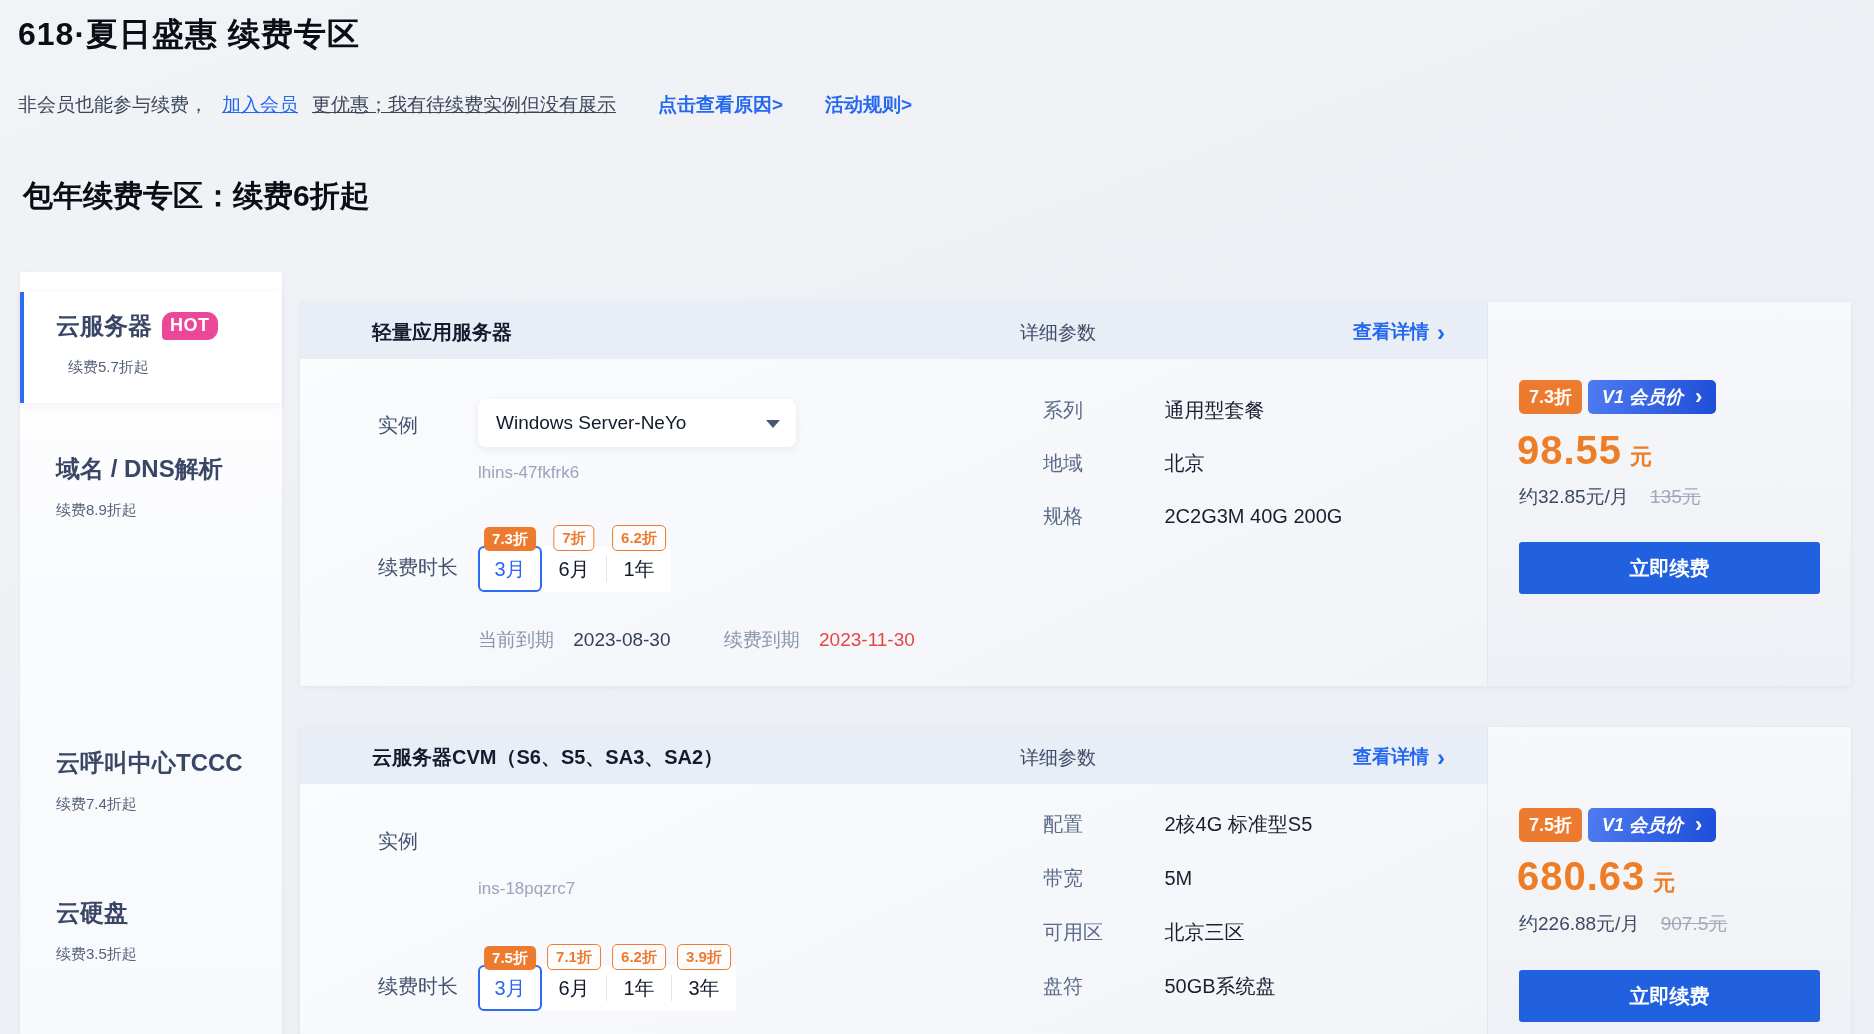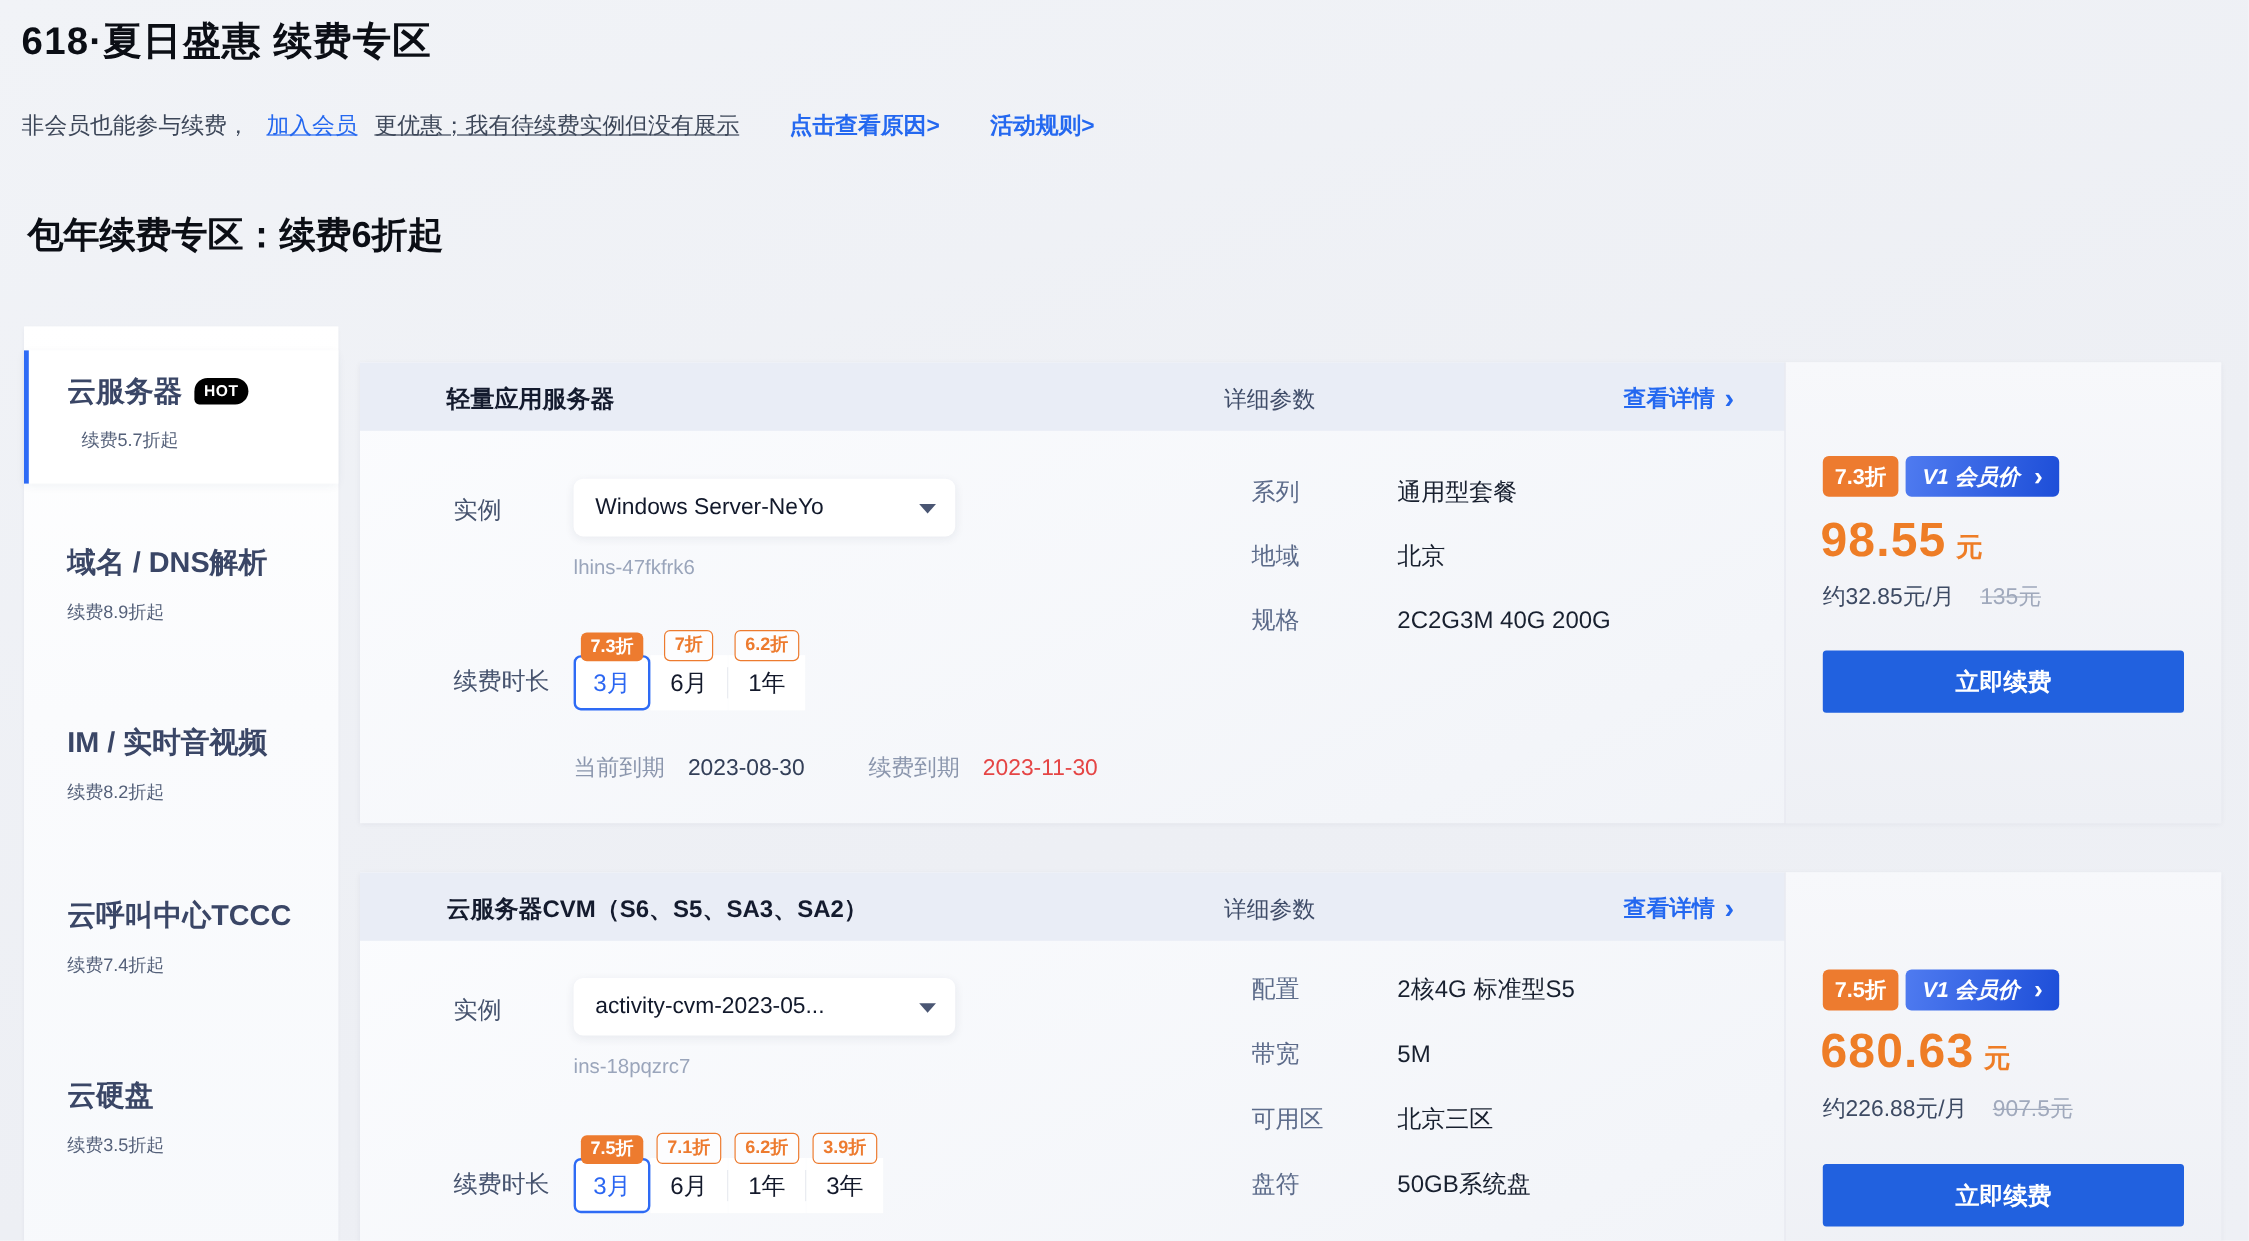--- a/index.html
+++ b/index.html
@@ -27,21 +27,21 @@
     box-shadow:0 1px 4px rgba(30,40,70,.05);
   }
   .side-item { position:absolute; left:0; width:100%; cursor:pointer; }
   .side-item .side-row { display:flex; align-items:center; margin-left:36px; }
   .side-title { font-size:24px; font-weight:bold; color:#3a4666; }
   .side-sub { margin-left:36px; margin-top:16px; font-size:15px; color:#55617a; }
   .side-item.active-block { top:20px; height:111px; background:#ffffff; border-left:4px solid #2e6bf6; box-shadow:0 2px 8px rgba(40,60,110,.06); }
   .side-item.active-block .side-row { margin-left:32px; padding-top:18px; }
   .side-item.active-block .side-sub { margin-left:44px; }
   .hot-badge {
-    margin-left:10px; background:#000000; color:#fff; font-size:13px; font-weight:bold;
+    margin-left:10px; background:#ec4899; color:#fff; font-size:18px; font-weight:bold;
     padding:3px 8px 4px; border-radius:11px 11px 11px 4px; letter-spacing:.5px;
   }
 
   
   .card { left:300px; width:1551px; background:linear-gradient(155deg,#fbfcfe 0%,#f3f5f9 70%,#f0f2f7 100%);
           box-shadow:0 1px 5px rgba(30,40,70,.06); }
   .card1 { top:302px; height:384px; }
   .card2 { top:727px; height:340px; }
   .card-header { position:absolute; left:0; top:0; width:1187px; height:57px; background:#e9edf6; }
   .card-title { position:absolute; left:72px; top:17px; font-size:20px; font-weight:bold; color:#141b2e; }
@@ -124,26 +124,20 @@
     <div class="side-sub">续费5.7折起</div>
   </div>
 
   <div class="side-item" style="top:181px;">
     <div class="side-row">
         <span class="side-title">域名 / DNS解析</span>
       </div>
     <div class="side-sub">续费8.9折起</div>
   </div>
 
-  <div class="side-item" style="top:331px;">
-    <div class="side-row">
-        <span class="side-title">IM / 实时音视频</span>
-      </div>
-    <div class="side-sub">续费8.2折起</div>
-  </div>
 
   <div class="side-item" style="top:475px;">
     <div class="side-row">
         <span class="side-title">云呼叫中心TCCC</span>
       </div>
     <div class="side-sub">续费7.4折起</div>
   </div>
 
   <div class="side-item" style="top:625px;">
     <div class="side-row">
@@ -235,24 +229,20 @@
   <header class="card-header">
     <span class="card-title">云服务器CVM（S6、S5、SA3、SA2）</span>
     <span class="params-label">详细参数</span>
     <a class="detail-link">
       <span>查看详情</span>
       <span class="chev">›</span>
     </a>
   </header>
 
   <span class="field-label" style="left:78px; top:101px;">实例</span>
-  <div class="dropdown" style="top:88px;">
-    <span>activity-cvm-2023-05...</span>
-    <span class="caret"></span>
-  </div>
   <div class="instance-id" style="top:152px;">ins-18pqzrc7</div>
 
   <span class="field-label" style="left:78px; top:246px;">续费时长</span>
   <div class="durations" style="top:238px;">
     <div class="dur-opt selected">
       <span class="dur-badge filled">7.5折</span>
       <span>3月</span>
     </div>
     <div class="dur-opt">
       <span class="dur-badge outline">7.1折</span>

